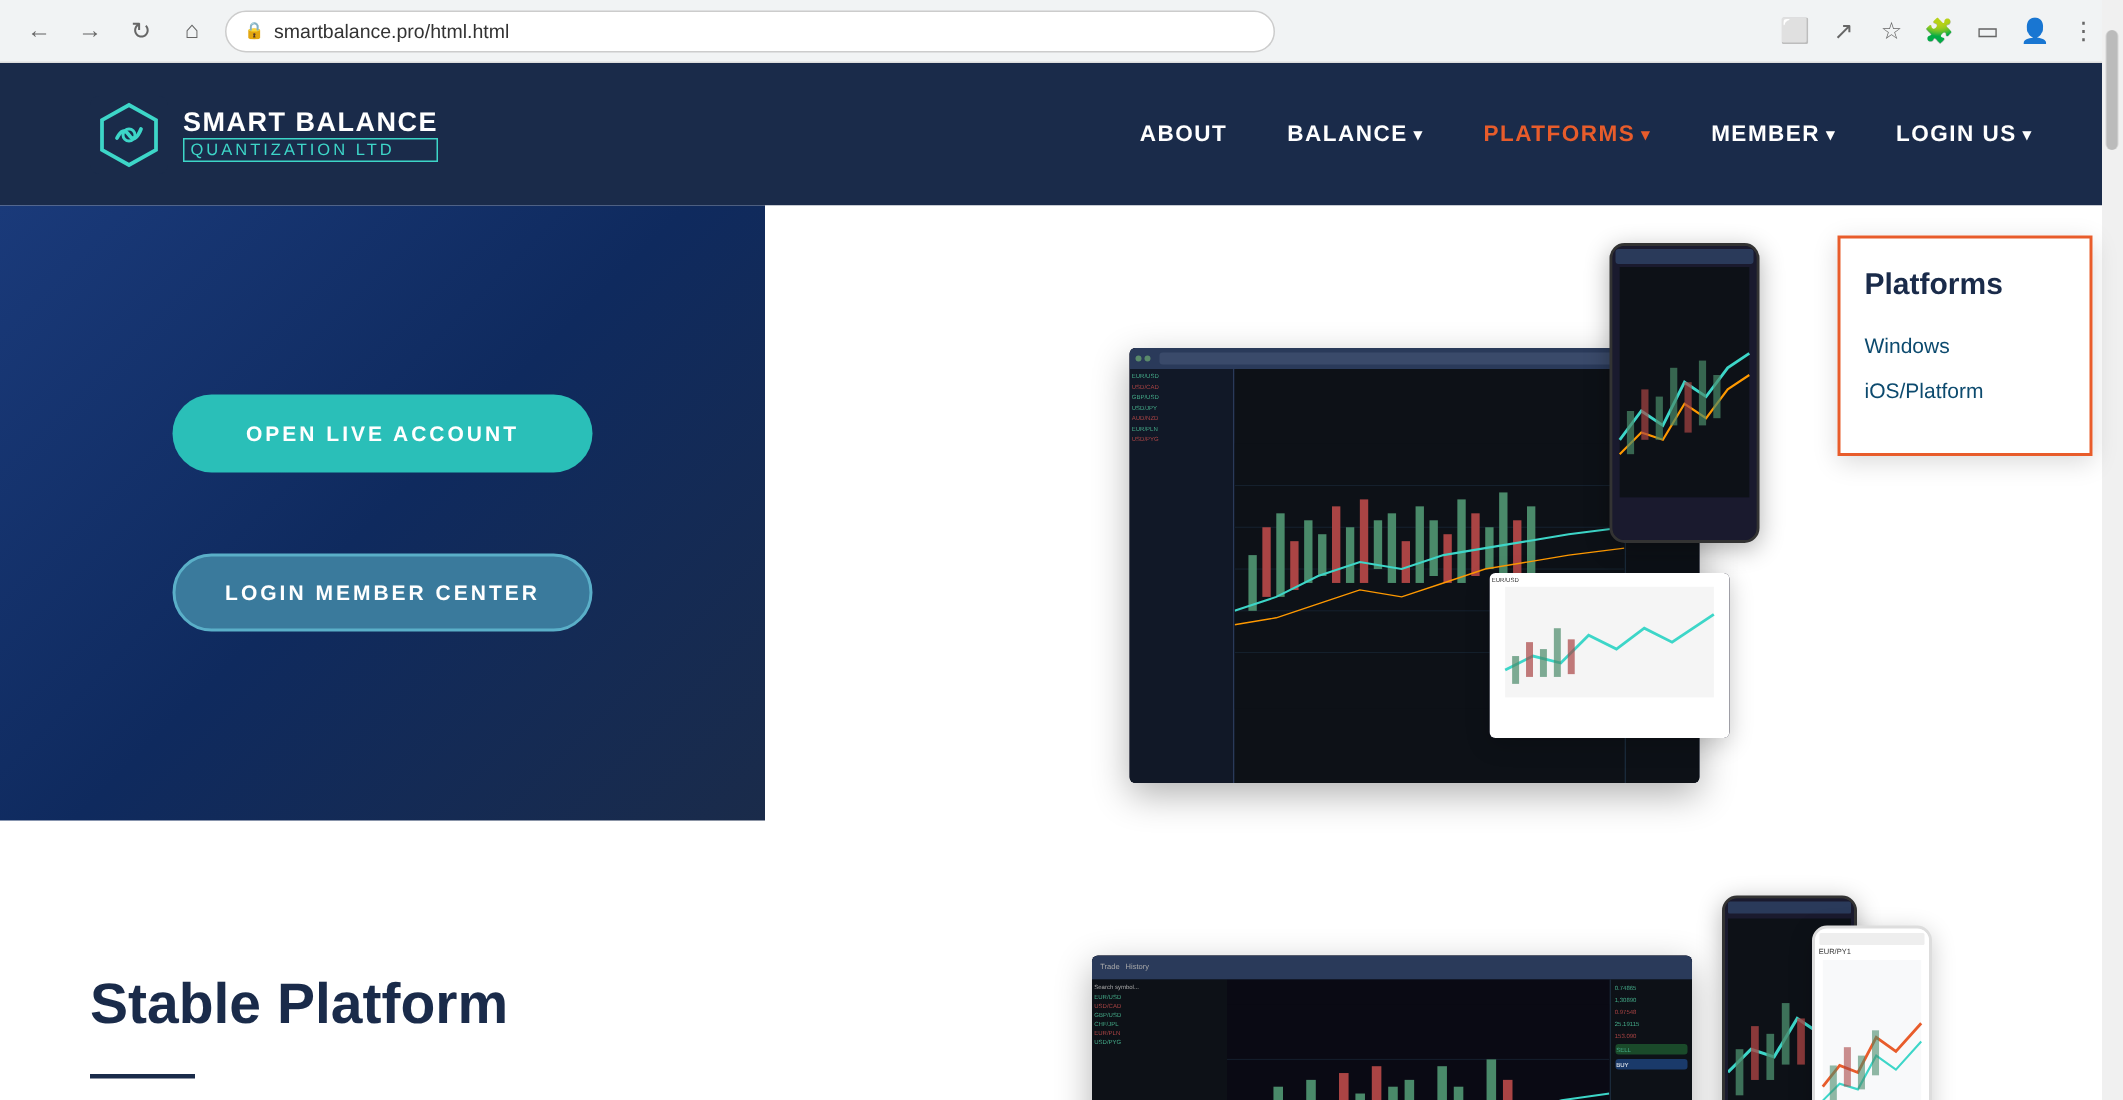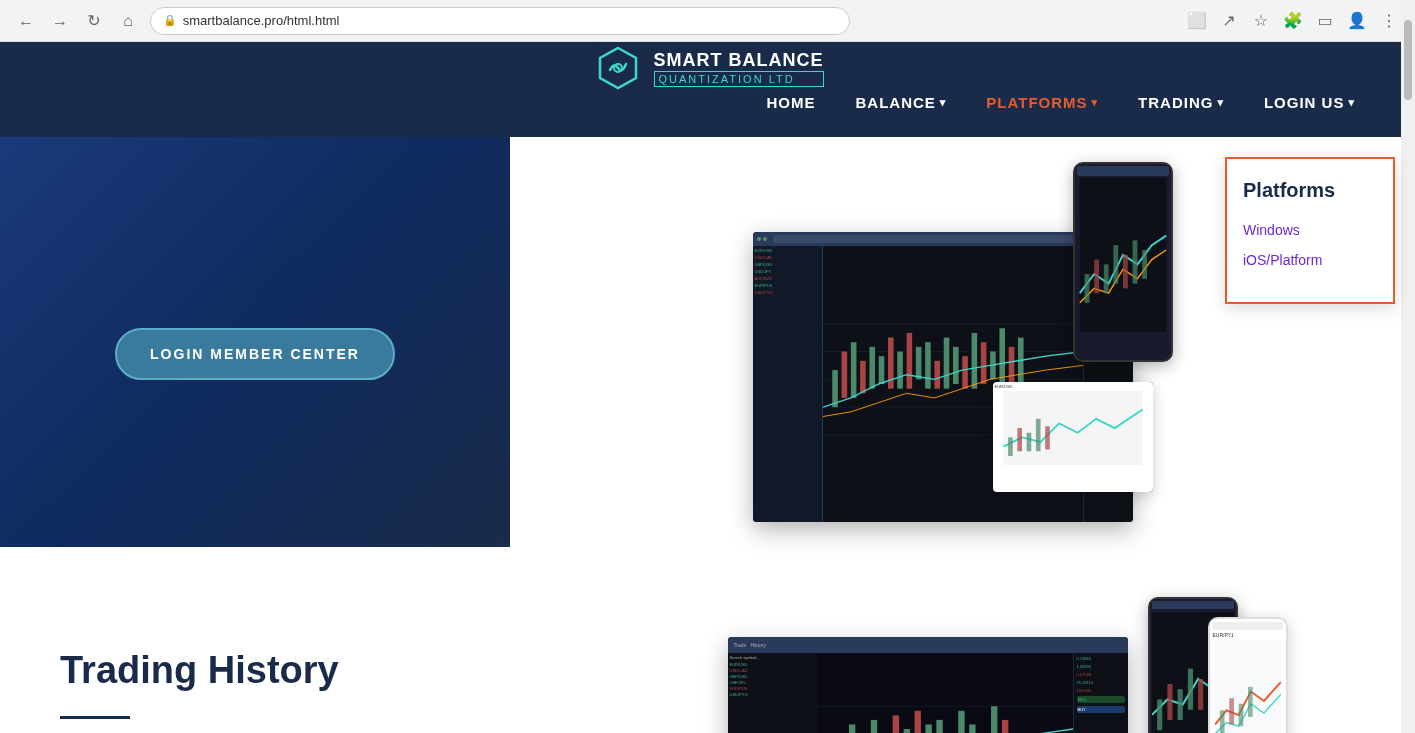--- a/index.html
+++ b/index.html
@@ -30,21 +30,20 @@
     .browser-actions { display: flex; gap: 4px; margin-left: auto; }
     .browser-actions span { width: 28px; height: 28px; display: flex; align-items: center; justify-content: center; cursor: pointer; border-radius: 4px; color: #666; font-size: 16px; }
 
     
     .site-header {
       background: #1a2b4a;
       height: 95px;
       display: flex;
       align-items: center;
       padding: 0 60px;
-      flex-direction: column;
     }
     .logo-area { display: flex; align-items: center; gap: 10px; }
     .logo-icon {
       width: 52px; height: 52px;
     }
     .logo-text { color: #fff; }
     .logo-text .main-name { font-size: 18px; font-weight: bold; color: #fff; letter-spacing: 1px; }
     .logo-text .sub-name { font-size: 11px; color: #3dd6c8; letter-spacing: 2px; border: 1px solid #3dd6c8; padding: 1px 4px; }
 
     .nav-links { display: flex; gap: 40px; margin-left: auto; align-items: center; }
@@ -143,21 +142,21 @@
       position: absolute;
       right: 20px; top: 20px;
       width: 170px;
       background: #fff;
       border: 2px solid #e85c2b;
       padding: 20px 16px;
       box-shadow: 0 4px 16px rgba(0,0,0,0.15);
       z-index: 10;
     }
     .platforms-popup h3 { font-size: 20px; font-weight: bold; color: #1a2b4a; margin-bottom: 20px; }
-    .platform-item { font-size: 14px; color: #6d28d9; margin-bottom: 14px; cursor: pointer; }
+    .platform-item { font-size: 14px; color: #0c4a6e; margin-bottom: 14px; cursor: pointer; }
 
     
     .main-content {
       display: flex;
       padding: 50px 60px;
       gap: 40px;
       background: #fff;
     }
     .content-left { flex: 1; max-width: 680px; }
     .content-right { flex: 1; }
@@ -252,43 +251,44 @@
       <circle cx="26" cy="26" r="4" fill="none" stroke="#3dd6c8" stroke-width="2"></circle>
     </svg>
     <div class="logo-text">
       <div class="main-name">SMART BALANCE</div>
       <div class="sub-name">QUANTIZATION LTD</div>
     </div>
   </div>
 
   <nav class="nav-links">
     <a class="nav-item">
-      <span>HOME</span>
+      <span>ABOUT</span>
     </a>
     <a class="nav-item">
       <span>BALANCE</span>
       <span class="chevron">▾</span>
     </a>
     <a class="nav-item active">
       <span>PLATFORMS</span>
       <span class="chevron">▾</span>
     </a>
     <a class="nav-item">
-      <span>TRADING</span>
+      <span>MEMBER</span>
       <span class="chevron">▾</span>
     </a>
     <a class="nav-item">
       <span>LOGIN US</span>
       <span class="chevron">▾</span>
     </a>
   </nav>
 </header>
 
 <section class="hero-section">
   <div class="hero-left">
+    <button class="hero-btn open-account">OPEN LIVE ACCOUNT</button>
     <button class="hero-btn login-member">LOGIN MEMBER CENTER</button>
   </div>
 
   <div class="hero-right">
 
     <div class="screens-container">
 
       <div class="screen-main">
         <div class="screen-inner">
           <div class="screen-topbar">
@@ -393,21 +393,21 @@
       <div class="platform-item">iOS/Platform</div>
     </div>
 
   </div>
 </section>
 
 <section class="main-content">
   <div class="content-left">
     <h2 class="section-title">
       <br>
-      <span>Trading History</span>
+      <span>Stable Platform</span>
     </h2>
     <div class="title-underline"></div>
 
   </div>
 
   <div class="content-right">
 
     <div class="screens-bottom">
 
       <div class="screen-laptop">

